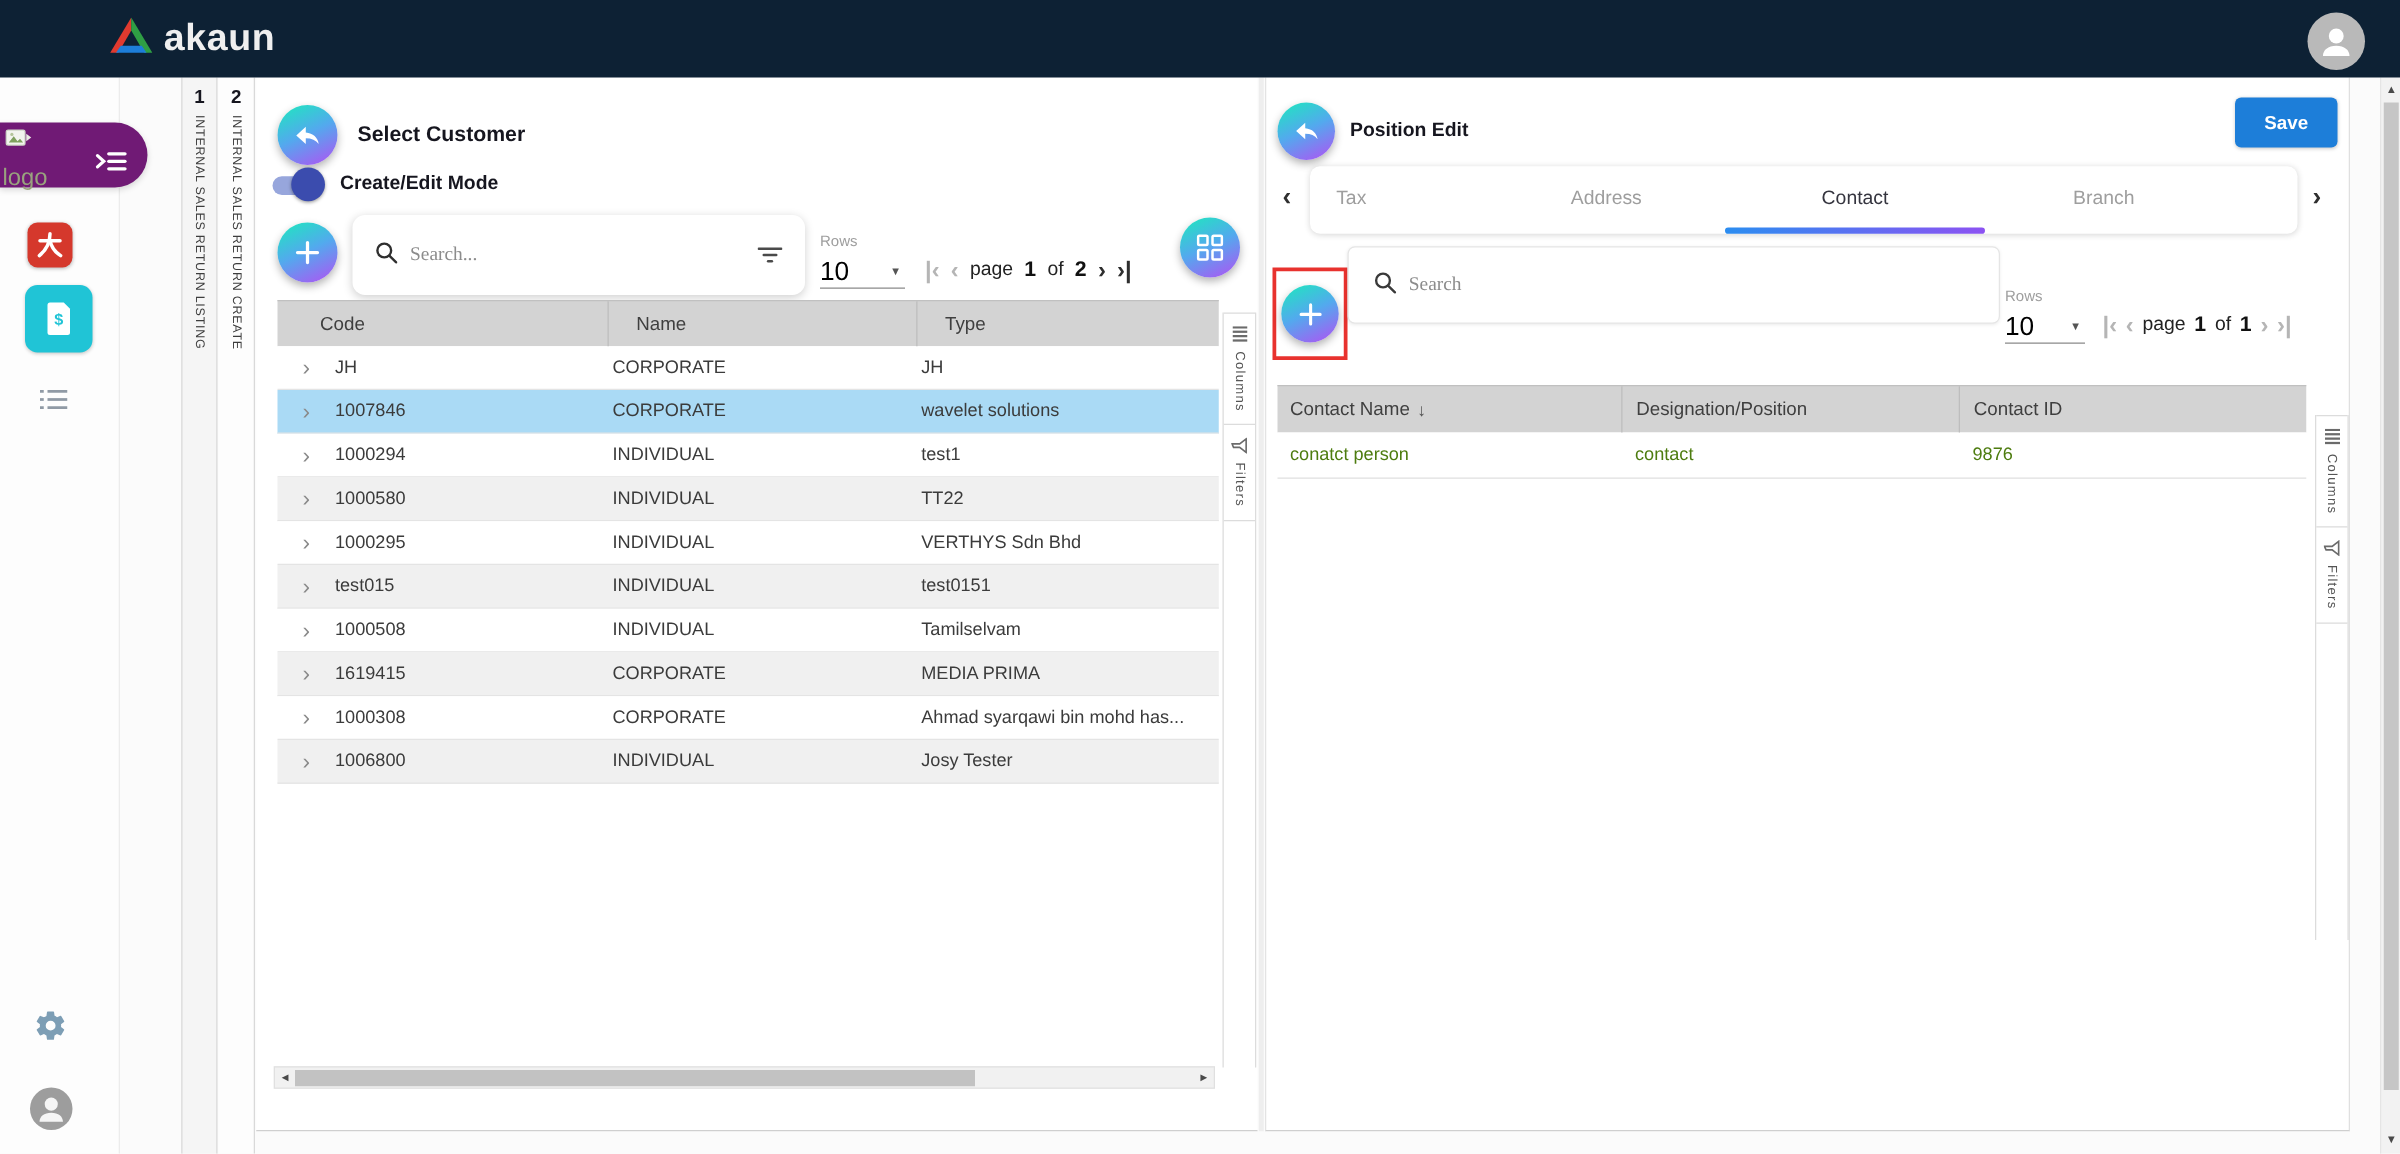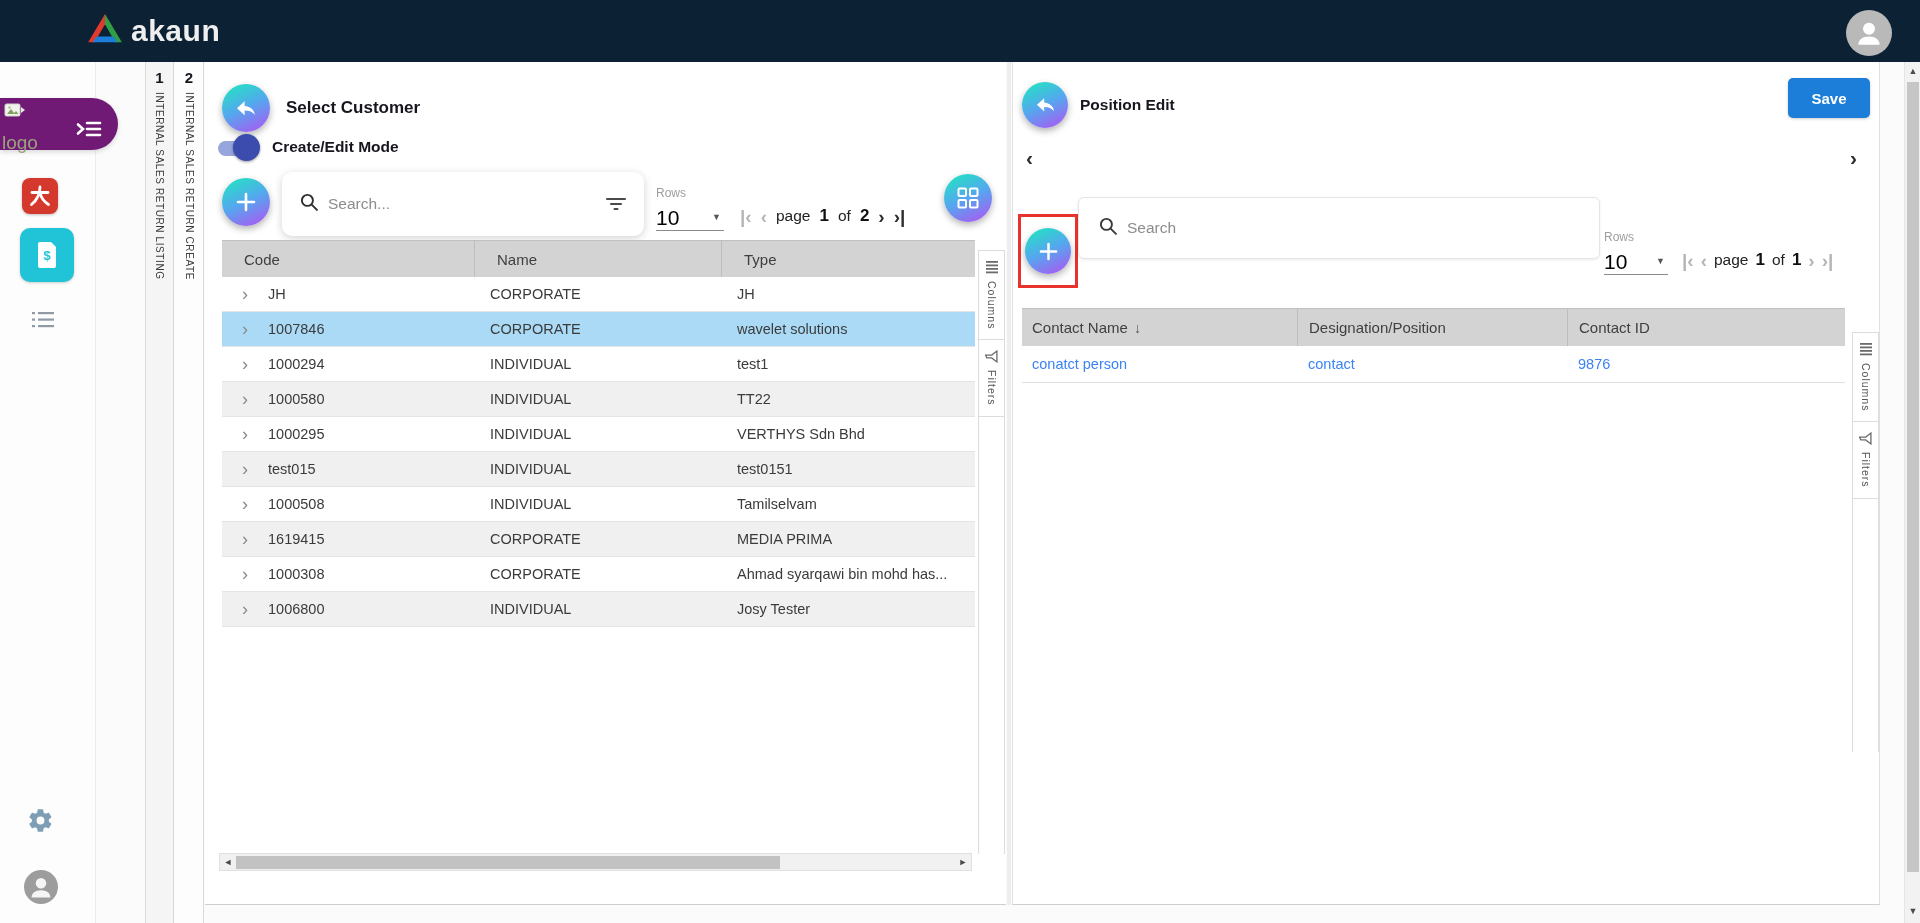--- a/index.html
+++ b/index.html
@@ -44,53 +44,53 @@
   .panel-title{position:absolute;font-size:17px;font-weight:600;color:#16161f}
 
   
   .switch{position:absolute;left:216px;top:134px;width:42px;height:28px;cursor:pointer}
   .switch .track{position:absolute;left:2px;top:7px;width:38px;height:15px;border-radius:8px;background:#97a6dc}
   .switch .knob{position:absolute;right:-2px;top:0;width:27px;height:27px;border-radius:50%;background:#3b4cae;box-shadow:0 1px 3px rgba(0,0,0,.4)}
   .switch-label{position:absolute;left:272px;top:138px;font-size:15.5px;font-weight:600;color:#16161f}
 
   
   .searchbox{position:absolute;background:#fff;display:flex;align-items:center}
-  .searchbox input{flex:1;border:none;outline:none;font-size:15.5px;color:#333;font-family:Liberation Sans, sans-serif;background:transparent}
+  .searchbox input{flex:1;border:none;outline:none;font-size:15.5px;color:#333;font-family:Liberation Serif, serif;background:transparent}
   .searchbox input::placeholder{color:#8c8c8c}
   .lsearch{left:282px;top:172px;width:362px;height:64px;border-radius:10px;box-shadow:0 2px 8px rgba(0,0,0,.18);padding:0 18px;gap:10px}
   .rsearch{left:1078px;top:197px;width:522px;height:62px;border-radius:6px;border:1px solid #e5e5e5;box-shadow:0 1px 3px rgba(0,0,0,.08);padding:0 20px;gap:10px}
   .filter-btn{margin-left:auto;cursor:pointer;display:flex;align-items:center}
 
   
   .rows-label{position:absolute;font-size:12px;color:#9e9e9e}
   .rows-value{position:absolute;font-size:21px;color:#000000;cursor:pointer}
   .rows-underline{position:absolute;height:1px;background:#8a8a8a}
   .caret{position:absolute;font-size:9px;color:#555;cursor:pointer}
   .pager{position:absolute;display:flex;align-items:center;gap:9px;font-size:15.5px;color:#222}
   .pg-chev{font-size:19px;font-weight:600;cursor:pointer;line-height:1}
   .pg-dis{color:#b5b5b5}
   .pg-en{color:#2e2e2e}
   .pg-num{font-weight:700;font-size:17px;color:#111}
 
   
   .ltable{position:absolute;left:222px;top:240px;width:753px}
-  .thead{display:grid;grid-template-columns:230px 247px auto;padding-left:22px;height:37px;background:#d3d3d3;border-top:1px solid #c0c0c0;align-items:center;font-size:15px;color:#3f3f3f}
+  .thead{display:grid;grid-template-columns:230px 247px auto;padding-left:34px;height:37px;background:#d3d3d3;border-top:1px solid #c0c0c0;align-items:center;font-size:15px;color:#3f3f3f}
   .thead .th{height:100%;display:flex;align-items:center}
   .thead .th+.th{border-left:1px solid #bdbdbd;padding-left:22px}
   .trow{display:grid;grid-template-columns:46px 222px 247px auto;height:35px;align-items:center;font-size:14.5px;color:#3b3b3b;border-bottom:1px solid #e4e4e4;background:#fff;cursor:pointer}
   .trow .expander{text-align:center;color:#8a8a8a;font-size:18px;line-height:1}
   .trow.alt{background:#f0f0f0}
   .trow.sel{background:#aadaf5}
 
   
   .rtable{position:absolute;left:1022px;top:308px;width:823px}
   .rthead{display:grid;grid-template-columns:265px 270px auto;padding-left:10px;height:38px;background:#d3d3d3;border-top:1px solid #c0c0c0;align-items:center;font-size:15px;color:#3f3f3f}
   .rthead .th{height:100%;display:flex;align-items:center;gap:6px}
   .rthead .th+.th{border-left:1px solid #bdbdbd;padding-left:11px}
-  .rtrow{display:grid;grid-template-columns:265px 270px auto;padding-left:10px;height:37px;align-items:center;font-size:14.5px;color:#3b82f6;border-bottom:1px solid #e0e0e0;background:#fff;cursor:pointer}
+  .rtrow{display:grid;grid-template-columns:265px 270px auto;padding-left:10px;height:37px;align-items:center;font-size:14.5px;color:#4d7c0f;border-bottom:1px solid #e0e0e0;background:#fff;cursor:pointer}
   .rtrow .cell+.cell{padding-left:11px}
   .sort-arrow{font-size:14px;color:#555}
 
   
   .strip{position:absolute;width:27px;background:#fff;border-left:1px solid #dcdcdc;border-right:1px solid #dcdcdc}
   .strip-sec{display:flex;flex-direction:column;align-items:center;padding:10px 0;border-bottom:1px solid #dcdcdc;cursor:pointer}
   .strip-sec:first-child{border-top:1px solid #dcdcdc}
   .vtext{writing-mode:vertical-rl;font-size:10.5px;color:#555;letter-spacing:1px;margin-top:7px}
 
   
@@ -379,20 +379,27 @@
 
   <button class="gbtn" style="left:1022px;top:82px;width:46px;height:46px">
     <svg width="21" height="18" viewBox="0 0 24 20">
       <path d="M10.5 7.2 V2.2 L2.2 9.8 10.5 17.4 V12.3 C15.6 12.3 19.3 13.9 21.8 17.2 20.9 11.4 17 7.9 10.5 7.2 Z" fill="#fff"></path>
     </svg>
   </button>
   <h2 class="panel-title" style="left:1080px;top:96px;font-size:15.5px">Position Edit</h2>
   <button class="save-btn">Save</button>
 
   <span class="tab-chev" style="left:1026px;top:146px">‹</span>
+  <div class="tabcard">
+    <span class="rtab" style="left:33px">Tax</span>
+    <span class="rtab" style="left:237px">Address</span>
+    <span class="rtab active" style="left:436px">Contact</span>
+    <span class="rtab" style="left:635px">Branch</span>
+    <span class="tab-underline"></span>
+  </div>
   <span class="tab-chev" style="left:1850px;top:146px">›</span>
 
   <div class="highlight-box"></div>
   <button class="gbtn" style="left:1025px;top:228px;width:46px;height:46px">
     <svg width="19" height="19" viewBox="0 0 20 20">
       <path d="M10 2v16M2 10h16" stroke="#fff" stroke-width="2.6" stroke-linecap="round"></path>
     </svg>
   </button>
 
   <div class="searchbox rsearch">

